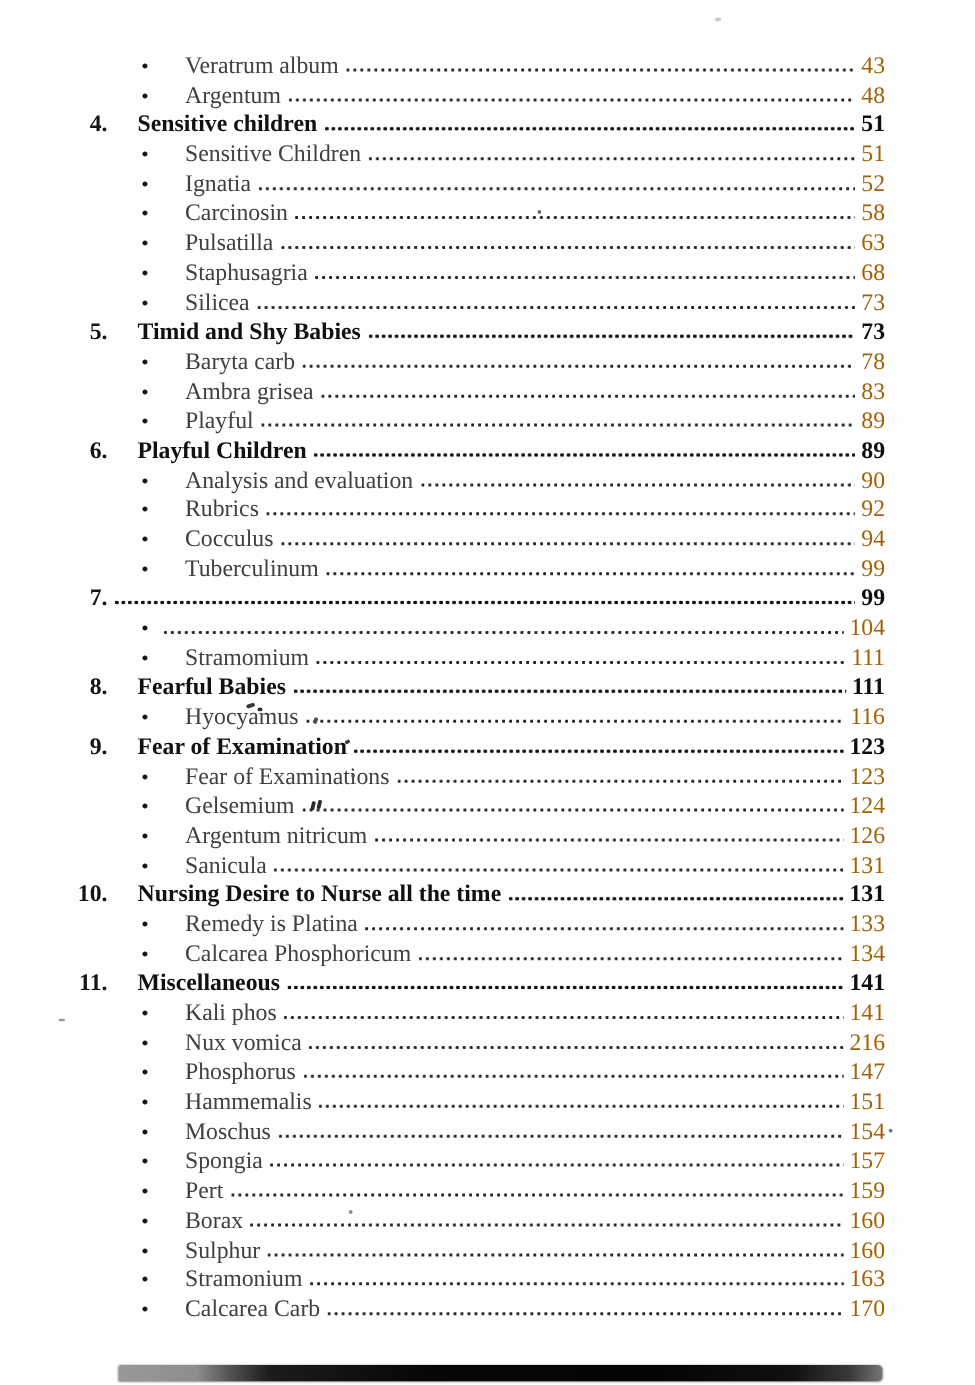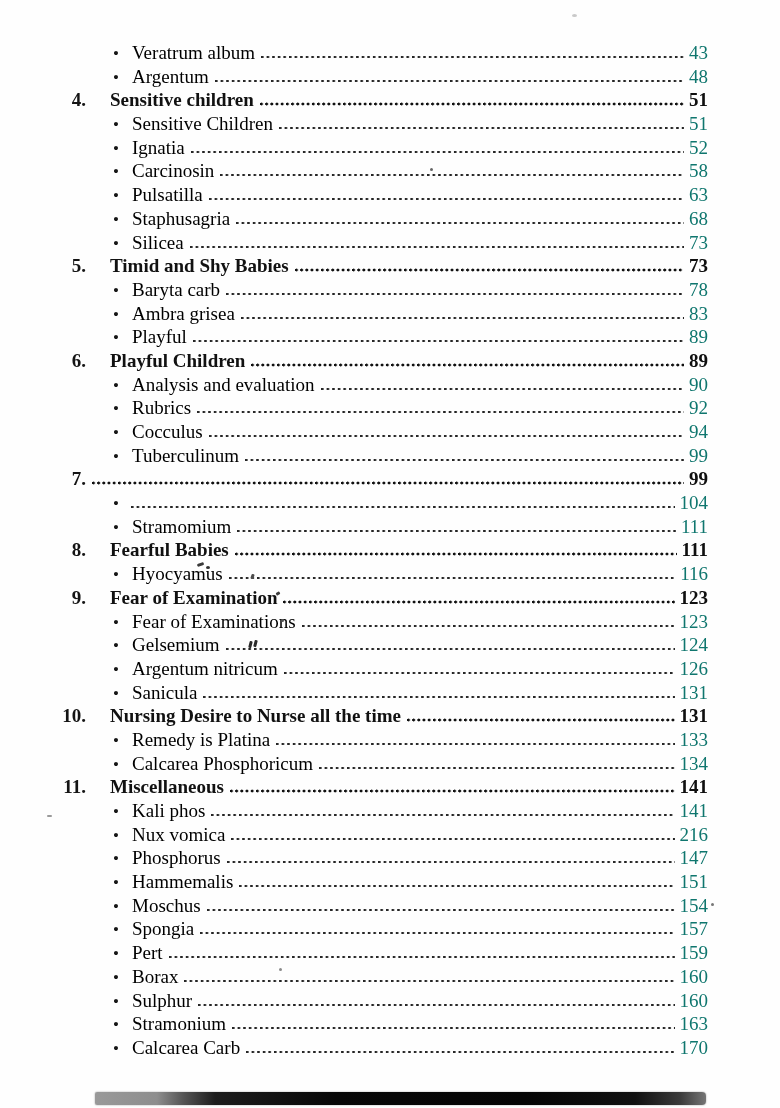--- a/index.html
+++ b/index.html
@@ -35,37 +35,37 @@
     font-weight:bold;
     color:#111;
   }
   .toc-row.sub .bullet {
     margin-left:27px;
     flex:0 0 12px;
     font-size:17px;
     color:#161616;
   }
   .toc-row.sub .entry-label {
-    margin-left:7px;
-    color:#000000;
+    margin-left:23px;
+    color:#404040;
   }
   .leader {
     flex:1 1 auto;
     height:4px;
     margin:0 5px 0 6px;
     background-image:radial-gradient(circle at 1.3px 2px, #242424 1.05px, rgba(0,0,0,0) 1.45px);
     background-size:5.6px 4px;
     background-repeat:repeat-x;
     background-position:left bottom;
   }
   .toc-row.section .leader {
     background-image:radial-gradient(circle at 1.5px 2px, #101010 1.3px, rgba(0,0,0,0) 1.7px);
     background-size:5.2px 4px;
   }
-  .pagenum { color:#0f766e; }
+  .pagenum { color:#a16207; }
   .toc-row.section .pagenum { font-weight:bold; color:#0f0f0f; }
 
   
   .page-bottom-edge {
     position:absolute;
     left:95px; top:1092px;
     width:611px; height:13px;
     border-radius:2px 4px 4px 2px;
     background:linear-gradient(90deg,
       #999 0px, #8d8d8d 62px, #555 88px, #1c1c1c 120px,

